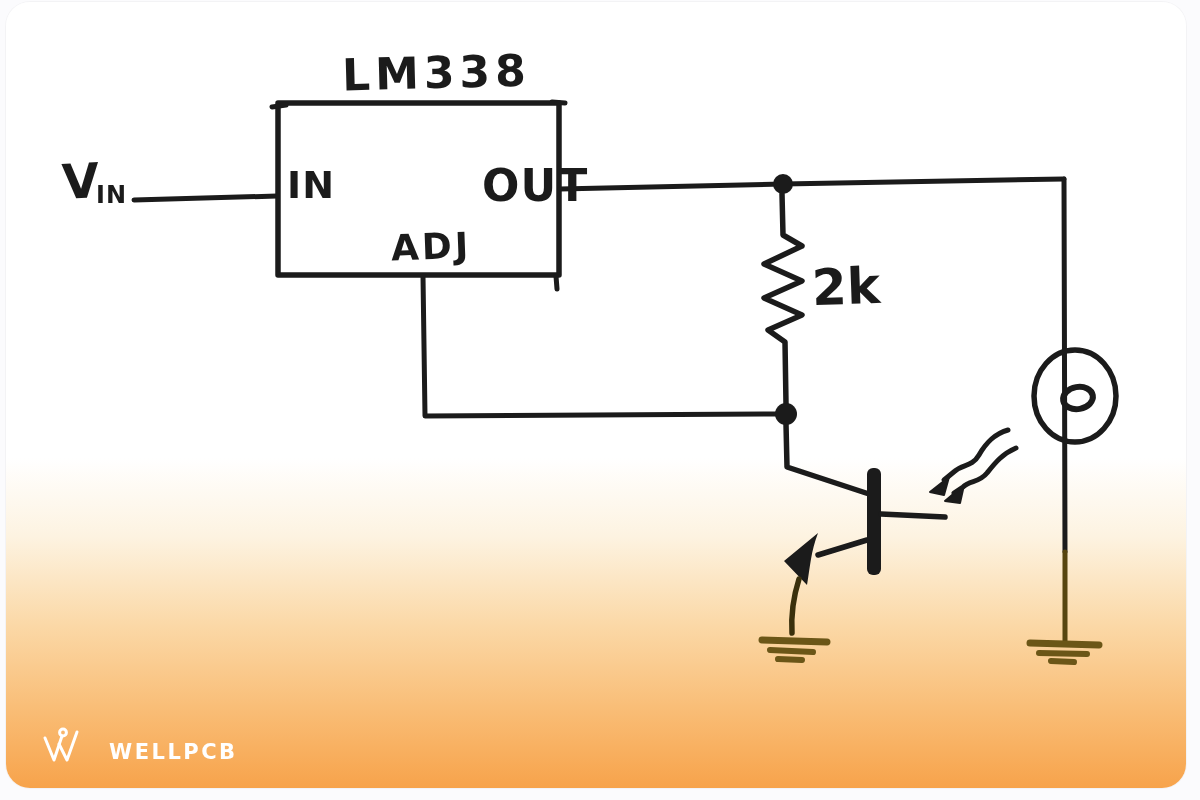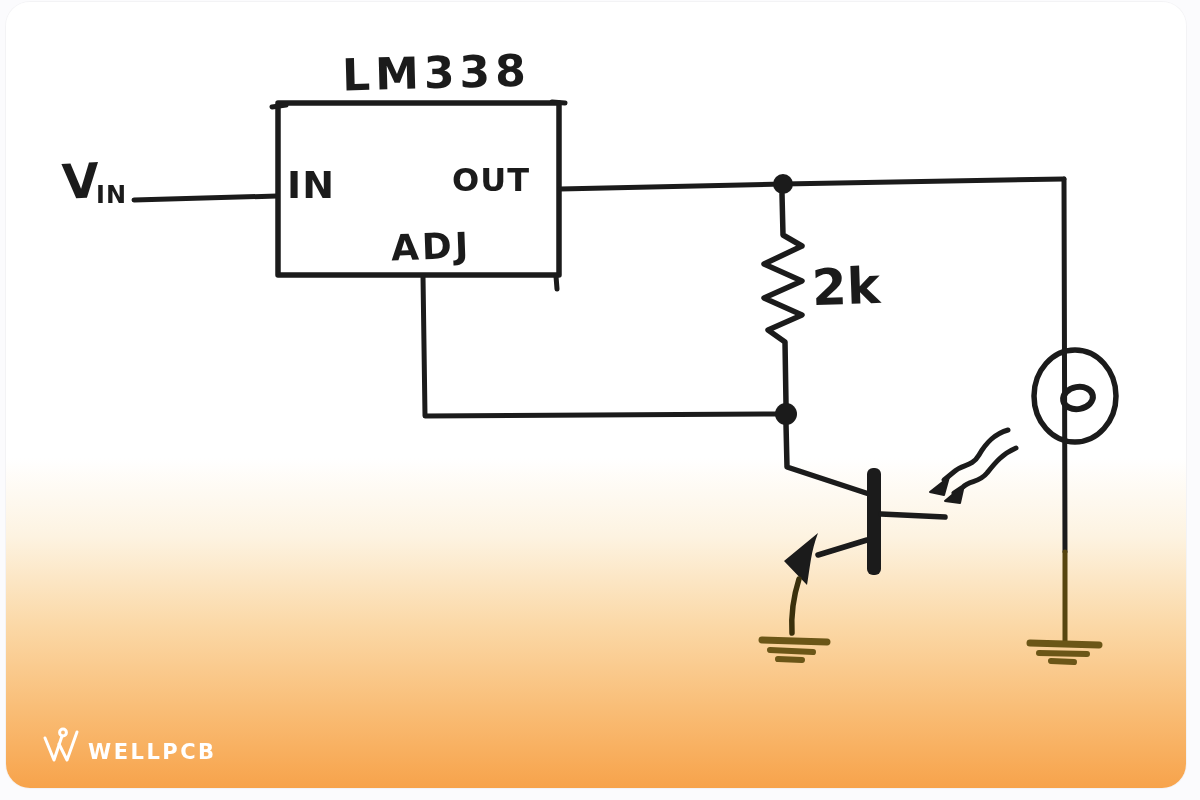--- a/index.html
+++ b/index.html
@@ -29,31 +29,31 @@
   .lbl {
     position: absolute;
     color: #1b1b1b;
     font-weight: 700;
     line-height: 1;
     white-space: nowrap;
     user-select: none;
   }
   .lbl-lm338 { left: 336px; top: 49px;  font-size: 44px; letter-spacing: 5px; transform: rotate(-1.5deg); }
   .lbl-in    { left: 281px; top: 164px; font-size: 38px; letter-spacing: 1px; }
-  .lbl-out   { left: 446px; top: 162px; font-size: 32px; letter-spacing: 1px; }
+  .lbl-out   { left: 476px; top: 162px; font-size: 44px; letter-spacing: 1px; }
   .lbl-adj   { left: 385px; top: 227px; font-size: 36px; letter-spacing: 3px; transform: rotate(-2deg); }
   .lbl-vin-v   { left: 56px; top: 155px; font-size: 48px; transform: rotate(-3deg); }
   .lbl-vin-sub { left: 90px; top: 181px; font-size: 24px; letter-spacing: 1px; }
   .lbl-2k    { left: 806px; top: 260px; font-size: 50px; transform: rotate(-2deg); }
   .logo {
     position: absolute;
     left: 33px; top: 722px;
     display: flex;
     align-items: center;
-    gap: 3px;
+    gap: 24px;
   }
   .logo-text {
     color: #ffffff;
     font-weight: 700;
     font-size: 21px;
     letter-spacing: 2.5px;
     margin-top: 12px;
   }
 </style>
 </head>

